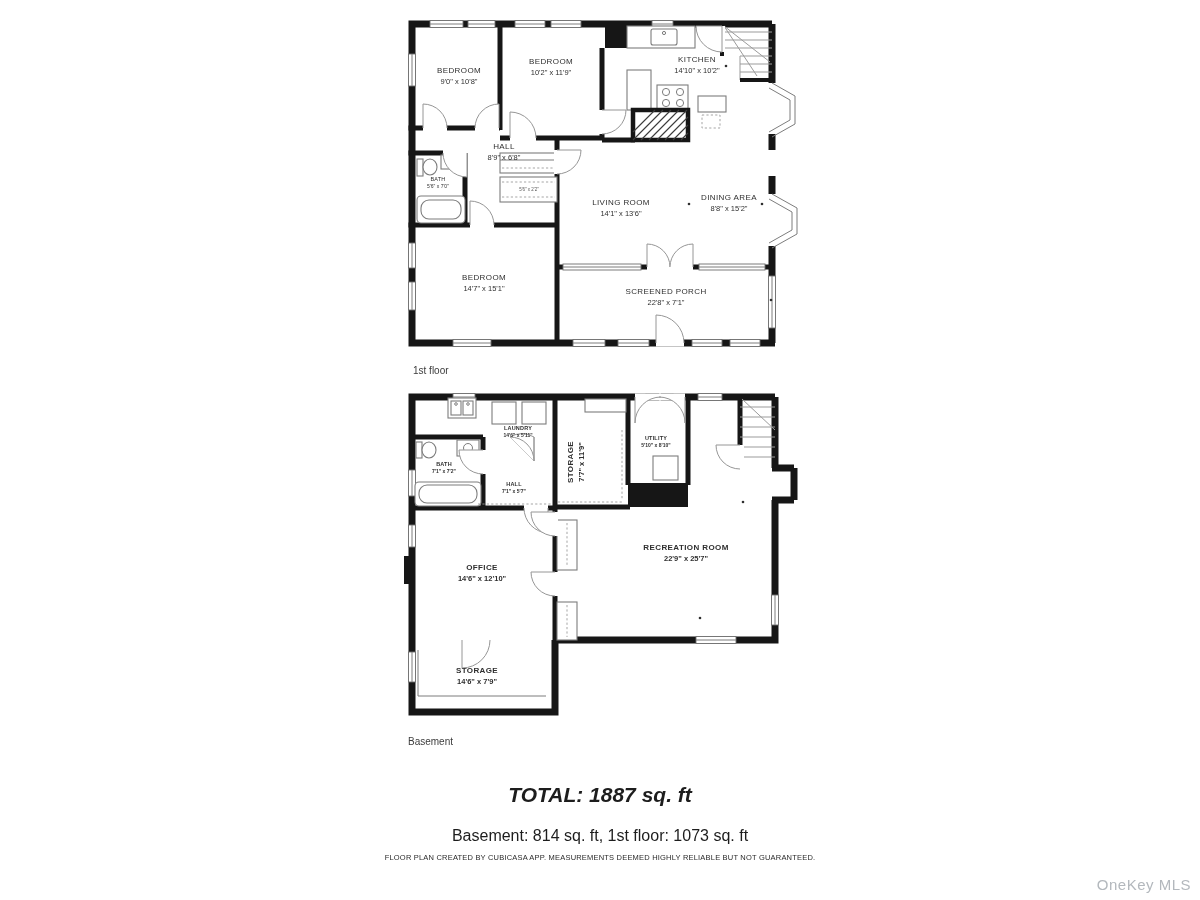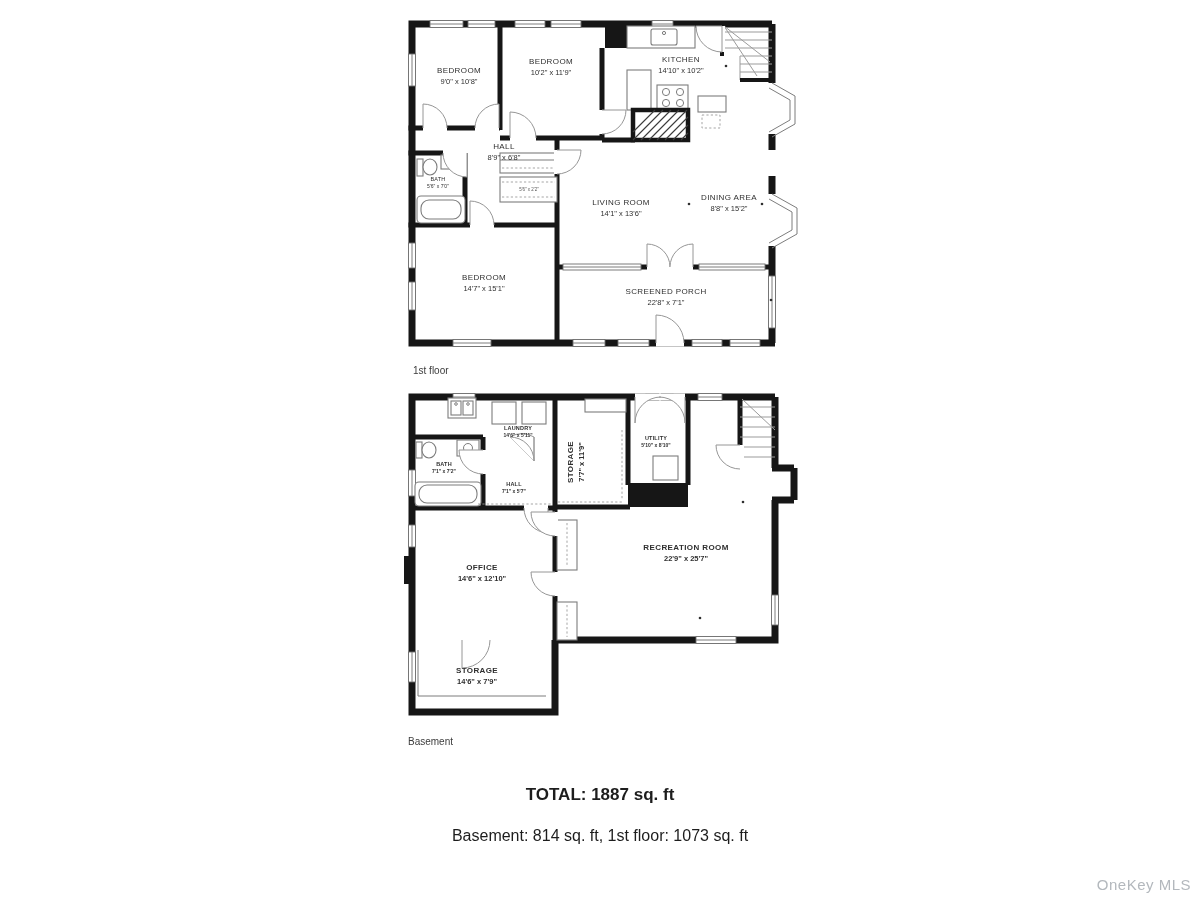--- a/index.html
+++ b/index.html
@@ -33,21 +33,21 @@
   .rdims{font-size:7.5px;margin-top:1px;}
   .sm .rname{font-size:5.5px;letter-spacing:.2px;}
   .sm .rdims{font-size:5px;margin-top:0;}
   .xs{font-size:4.5px;color:#555;}
   .vert{transform:translate(-50%,-50%) rotate(-90deg);}
 
   .floor-label{position:absolute;font-size:10px;color:#3c3c3c;}
 
   
   .summary{position:absolute;left:0;right:0;top:786px;text-align:center;color:#1d1d1d;}
-  .s1{font-size:17px;font-weight:bold;line-height:17.5px;}
+  .s1{font-size:21px;font-weight:bold;line-height:17.5px;font-style:italic;}
   .s2{font-size:16px;line-height:17.5px;margin-top:23px;}
   .s3{font-size:7.5px;margin-top:9px;color:#2a2a2a;letter-spacing:.2px;}
 
   .watermark{position:absolute;right:9px;bottom:7px;font-size:15px;color:#b3b8bd;letter-spacing:.5px;}
 </style>
 </head>
 <body>
 
 <div class="canvas">
 
@@ -157,21 +157,21 @@
     </svg>
 
     <div class="rlabel" style="left:54px;top:66px">
       <div class="rname">BEDROOM</div>
       <div class="rdims">9'0" x 10'8"</div>
     </div>
     <div class="rlabel" style="left:146px;top:57px">
       <div class="rname">BEDROOM</div>
       <div class="rdims">10'2" x 11'9"</div>
     </div>
-    <div class="rlabel" style="left:276px;top:55px">
+    <div class="rlabel" style="left:292px;top:55px">
       <div class="rname">KITCHEN</div>
       <div class="rdims">14'10" x 10'2"</div>
     </div>
     <div class="rlabel" style="left:99px;top:142px">
       <div class="rname">HALL</div>
       <div class="rdims">8'9" x 6'8"</div>
     </div>
     <div class="rlabel sm" style="left:33px;top:173px">
       <div class="rname">BATH</div>
       <div class="rdims">5'6" x 7'0"</div>
@@ -316,17 +316,18 @@
       <div class="rname">STORAGE</div>
       <div class="rdims">14'6" x 7'9"</div>
     </div>
   </div>
 
   <div class="floor-label" style="left:408px;top:736px">Basement</div>
 
   <div class="summary">
     <div class="s1">TOTAL: 1887 sq. ft</div>
     <div class="s2">Basement: 814 sq. ft, 1st floor: 1073 sq. ft</div>
+    <div class="s3">FLOOR PLAN CREATED BY CUBICASA APP. MEASUREMENTS DEEMED HIGHLY RELIABLE BUT NOT GUARANTEED.</div>
   </div>
 
   <div class="watermark">OneKey MLS</div>
 
 </div>
 
 </body></html>

